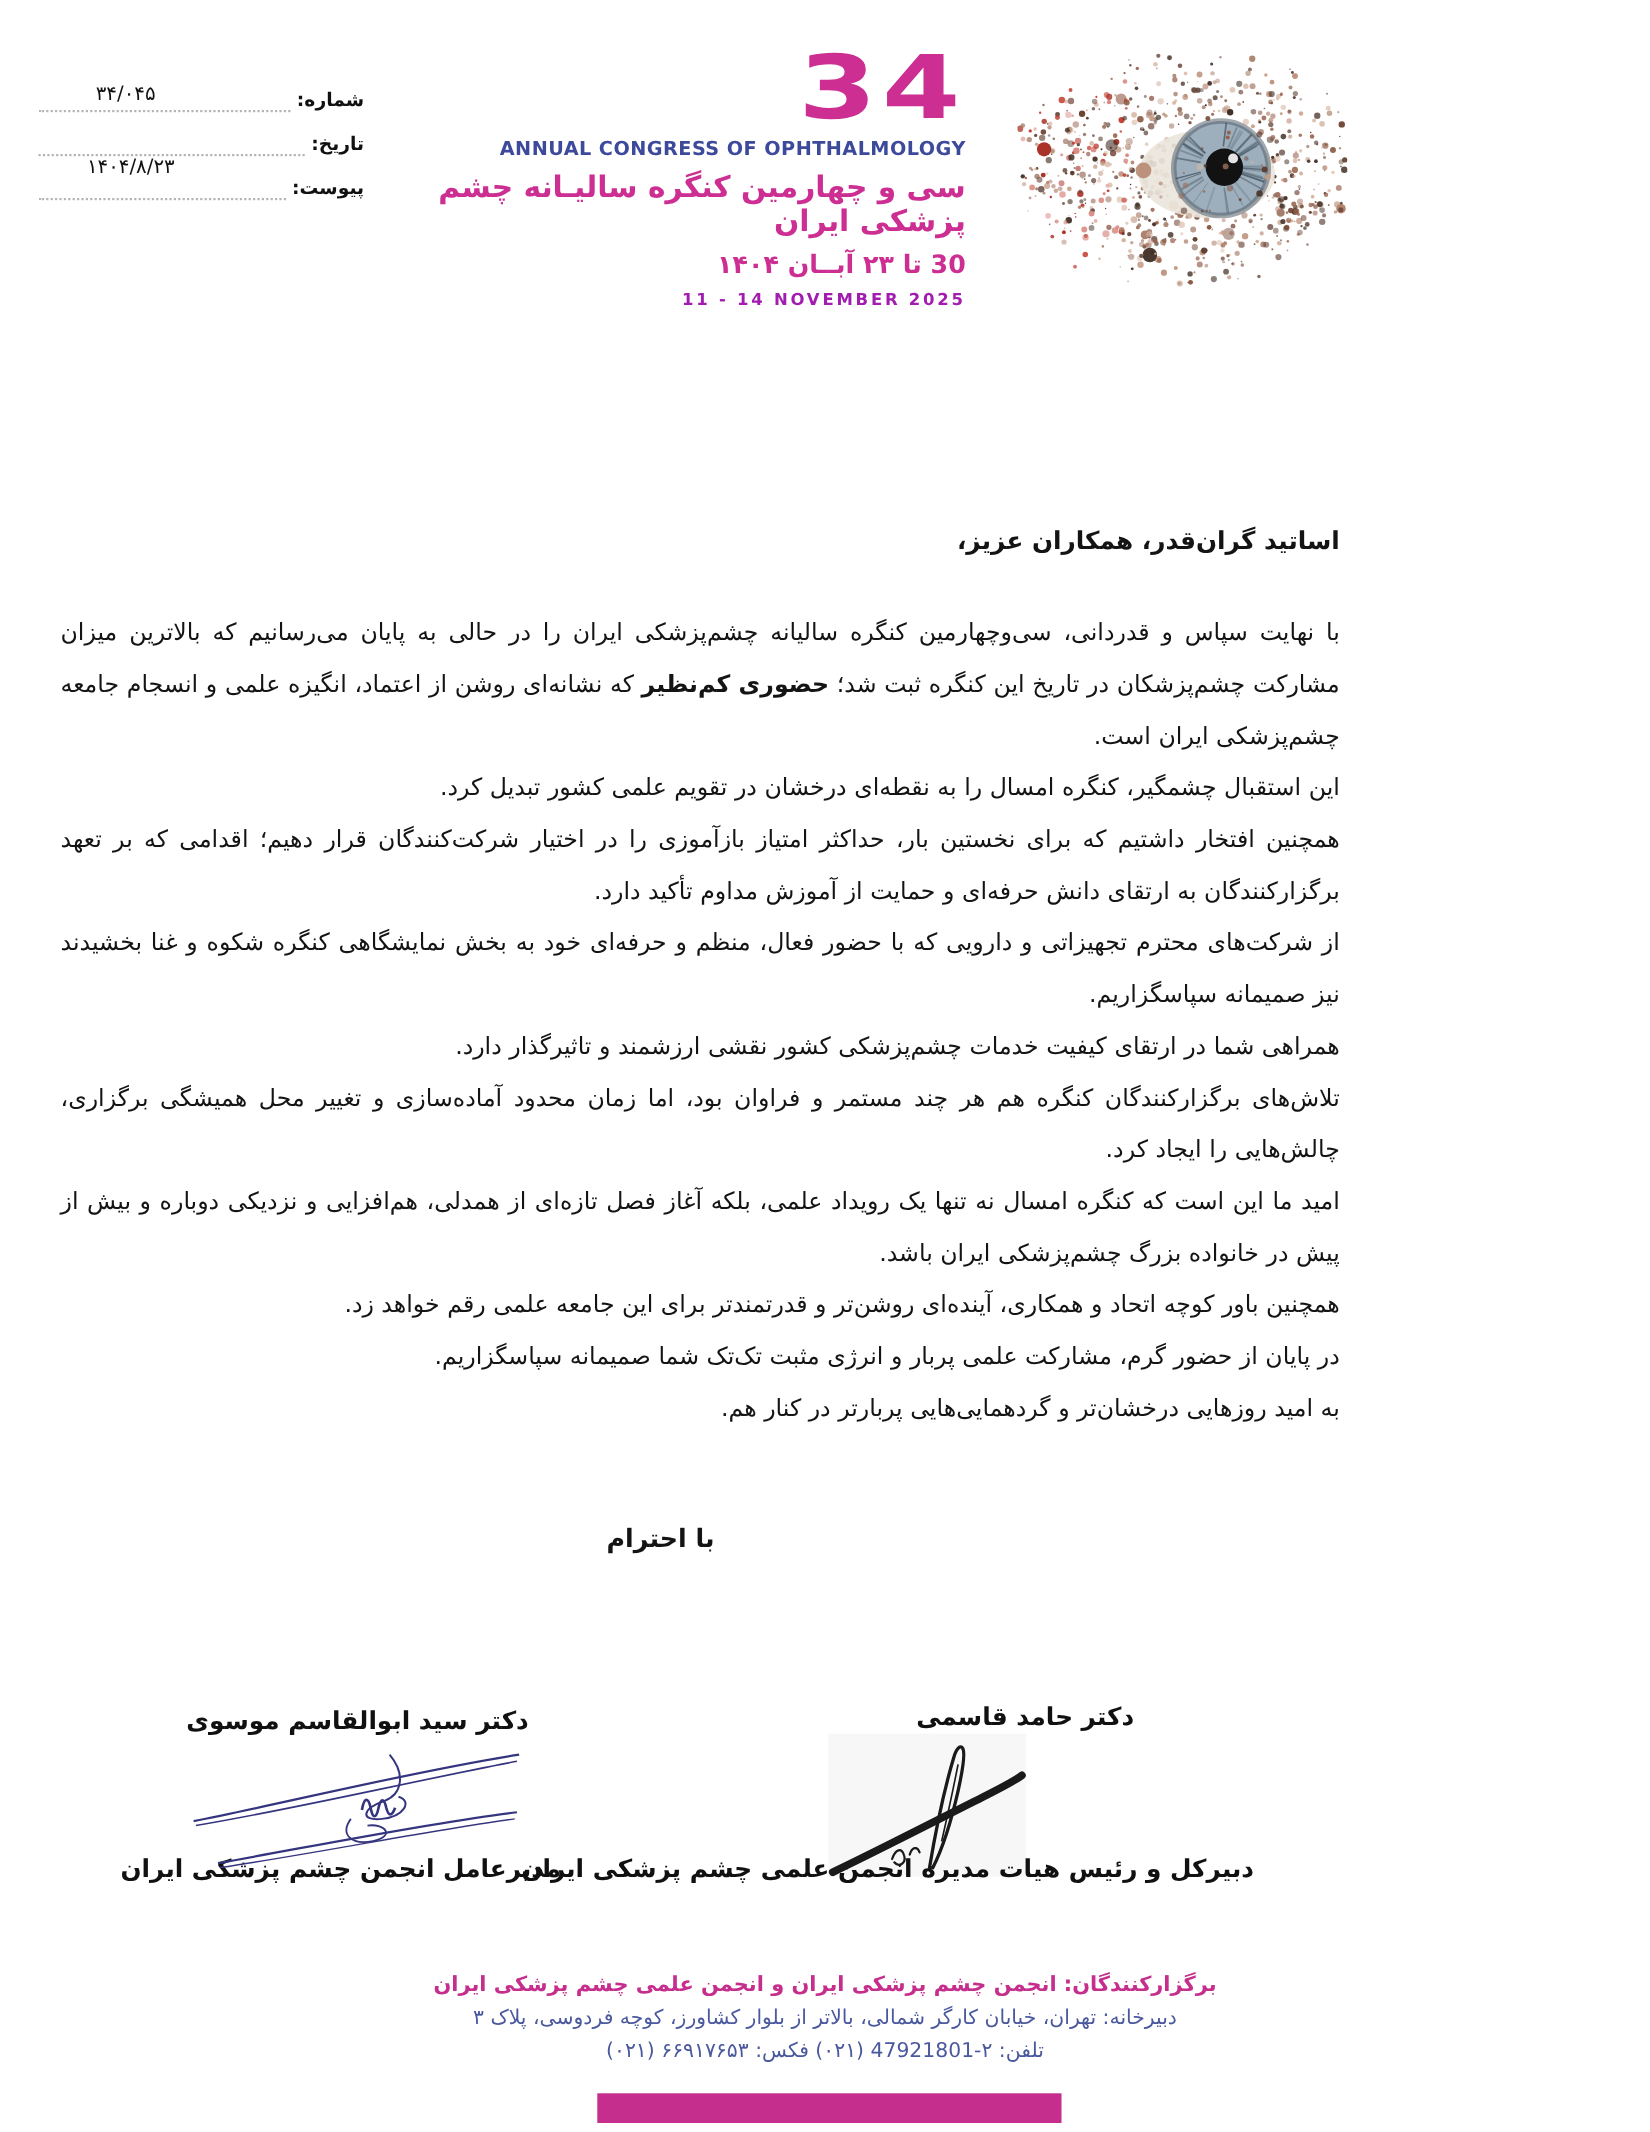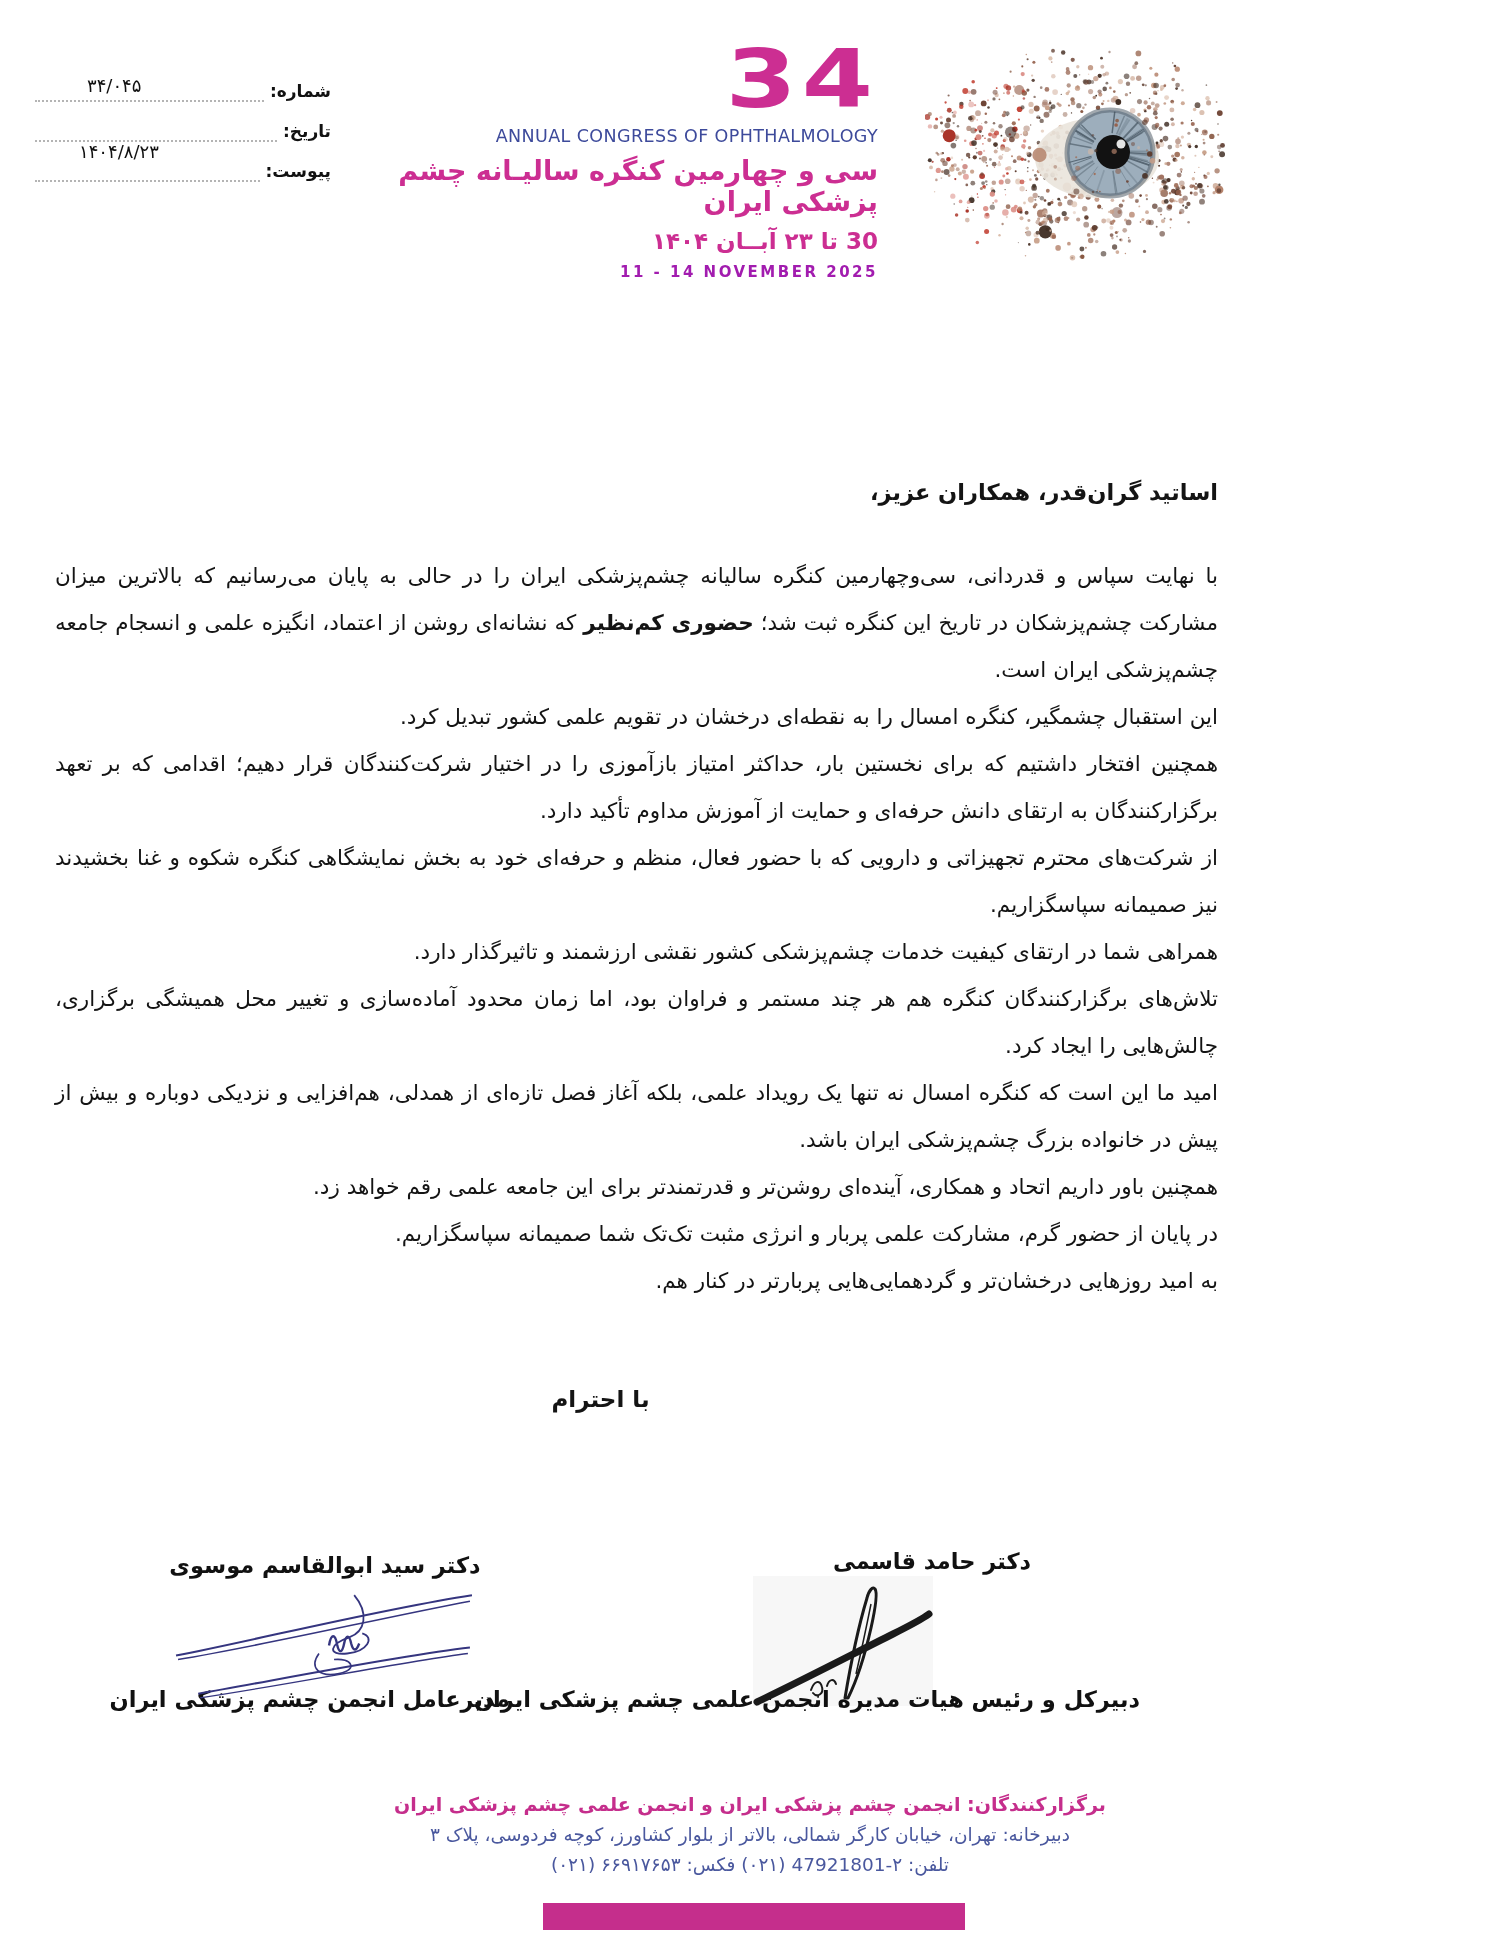--- a/index.html
+++ b/index.html
@@ -11,21 +11,21 @@
   .fields{position:absolute;top:62px;left:35px;width:296px;direction:rtl;}
   .frow{position:relative;height:40px;display:flex;align-items:flex-end;gap:6px;}
   .flabel{font-weight:bold;font-size:17px;color:#111;padding-bottom:1px;white-space:nowrap;}
   .fline{flex:1;position:relative;height:100%;border-bottom:2px dotted #b4b4b4;}
   .fvalue{position:absolute;left:52px;bottom:4px;font-size:18px;color:#111;white-space:nowrap;}
   .fvalue.below{bottom:auto;top:41px;left:44px;}
   
   .logo{position:absolute;top:50px;right:622px;width:500px;text-align:right;direction:ltr;}
   .logo-num{font-size:84px;line-height:62px;font-weight:bold;color:#cc2e92;letter-spacing:4px;
             transform:scale(1.22,0.95);transform-origin:right top;}
-  .logo-en{font-size:17.5px;font-weight:normal;color:#3d4a9b;margin-top:14px;letter-spacing:0.4px;}
+  .logo-en{font-size:17.5px;font-weight:bold;color:#3d4a9b;margin-top:14px;letter-spacing:0.4px;}
   .logo-fa{font-size:27px;font-weight:bold;color:#cc2e92;margin-top:9px;direction:rtl;}
   .logo-dates-fa{font-size:23px;font-weight:bold;color:#cc2e92;margin-top:11px;direction:rtl;}
   .logo-dates-en{font-size:15px;font-weight:bold;color:#a21caf;margin-top:9px;letter-spacing:2.5px;}
   
   .eye{position:absolute;top:48px;left:925px;width:300px;height:215px;}
   
   .body{position:absolute;top:472px;left:55px;width:1163px;direction:rtl;
         font-size:21.5px;line-height:47px;color:#141414;}
   .sal{font-weight:bold;font-size:22.5px;line-height:40px;margin:0 0 40px 0;}
   .sal2{margin-bottom:56px;}
@@ -868,21 +868,21 @@
 
   <div class="body">
     <p class="sal">اساتید گران‌قدر، همکاران عزیز،</p>
     <p class="bp"><span>با نهایت سپاس و قدردانی، سی‌وچهارمین کنگره سالیانه چشم‌پزشکی ایران را در حالی به پایان می‌رسانیم که بالاترین میزان مشارکت چشم‌پزشکان در تاریخ این کنگره ثبت شد؛ </span><strong>حضوری کم‌نظیر</strong><span> که نشانه‌ای روشن از اعتماد، انگیزه علمی و انسجام جامعه چشم‌پزشکی ایران است.</span></p>
     <p class="bp">این استقبال چشمگیر، کنگره امسال را به نقطه‌ای درخشان در تقویم علمی کشور تبدیل کرد.</p>
     <p class="bp">همچنین افتخار داشتیم که برای نخستین بار، حداکثر امتیاز بازآموزی را در اختیار شرکت‌کنندگان قرار دهیم؛ اقدامی که بر تعهد برگزارکنندگان به ارتقای دانش حرفه‌ای و حمایت از آموزش مداوم تأکید دارد.</p>
     <p class="bp">از شرکت‌های محترم تجهیزاتی و دارویی که با حضور فعال، منظم و حرفه‌ای خود به بخش نمایشگاهی کنگره شکوه و غنا بخشیدند نیز صمیمانه سپاسگزاریم.</p>
     <p class="bp">همراهی شما در ارتقای کیفیت خدمات چشم‌پزشکی کشور نقشی ارزشمند و تاثیرگذار دارد.</p>
     <p class="bp">تلاش‌های برگزارکنندگان کنگره هم هر چند مستمر و فراوان بود، اما زمان محدود آماده‌سازی و تغییر محل همیشگی برگزاری، چالش‌هایی را ایجاد کرد.</p>
     <p class="bp">امید ما این است که کنگره امسال نه تنها یک رویداد علمی، بلکه آغاز فصل تازه‌ای از همدلی، هم‌افزایی و نزدیکی دوباره و بیش از پیش در خانواده بزرگ چشم‌پزشکی ایران باشد.</p>
-    <p class="bp">همچنین باور داریم اتحاد و همکاری، آینده‌ای روشن‌تر و قدرتمندتر برای این جامعه علمی رقم خواهد زد.</p>
+    <p class="bp">همچنین باور کوچه اتحاد و همکاری، آینده‌ای روشن‌تر و قدرتمندتر برای این جامعه علمی رقم خواهد زد.</p>
     <p class="bp">در پایان از حضور گرم، مشارکت علمی پربار و انرژی مثبت تک‌تک شما صمیمانه سپاسگزاریم.</p>
     <p class="bp">به امید روزهایی درخشان‌تر و گردهمایی‌هایی پربارتر در کنار هم.</p>
     <div class="closing">با احترام</div>
   </div>
 
   <div class="sig sig-right">
     <div class="name">دکتر حامد قاسمی</div>
     <div class="title">دبیرکل و رئیس هیات مدیره انجمن علمی چشم پزشکی ایران</div>
     <svg viewBox="0 0 180 130" aria-hidden="true">
       <path d="M4,126 C50,104 100,78 140,58 C156,50 168,44 176,38" fill="none" stroke="#1a1a1a" stroke-width="7" stroke-linecap="round"></path>

